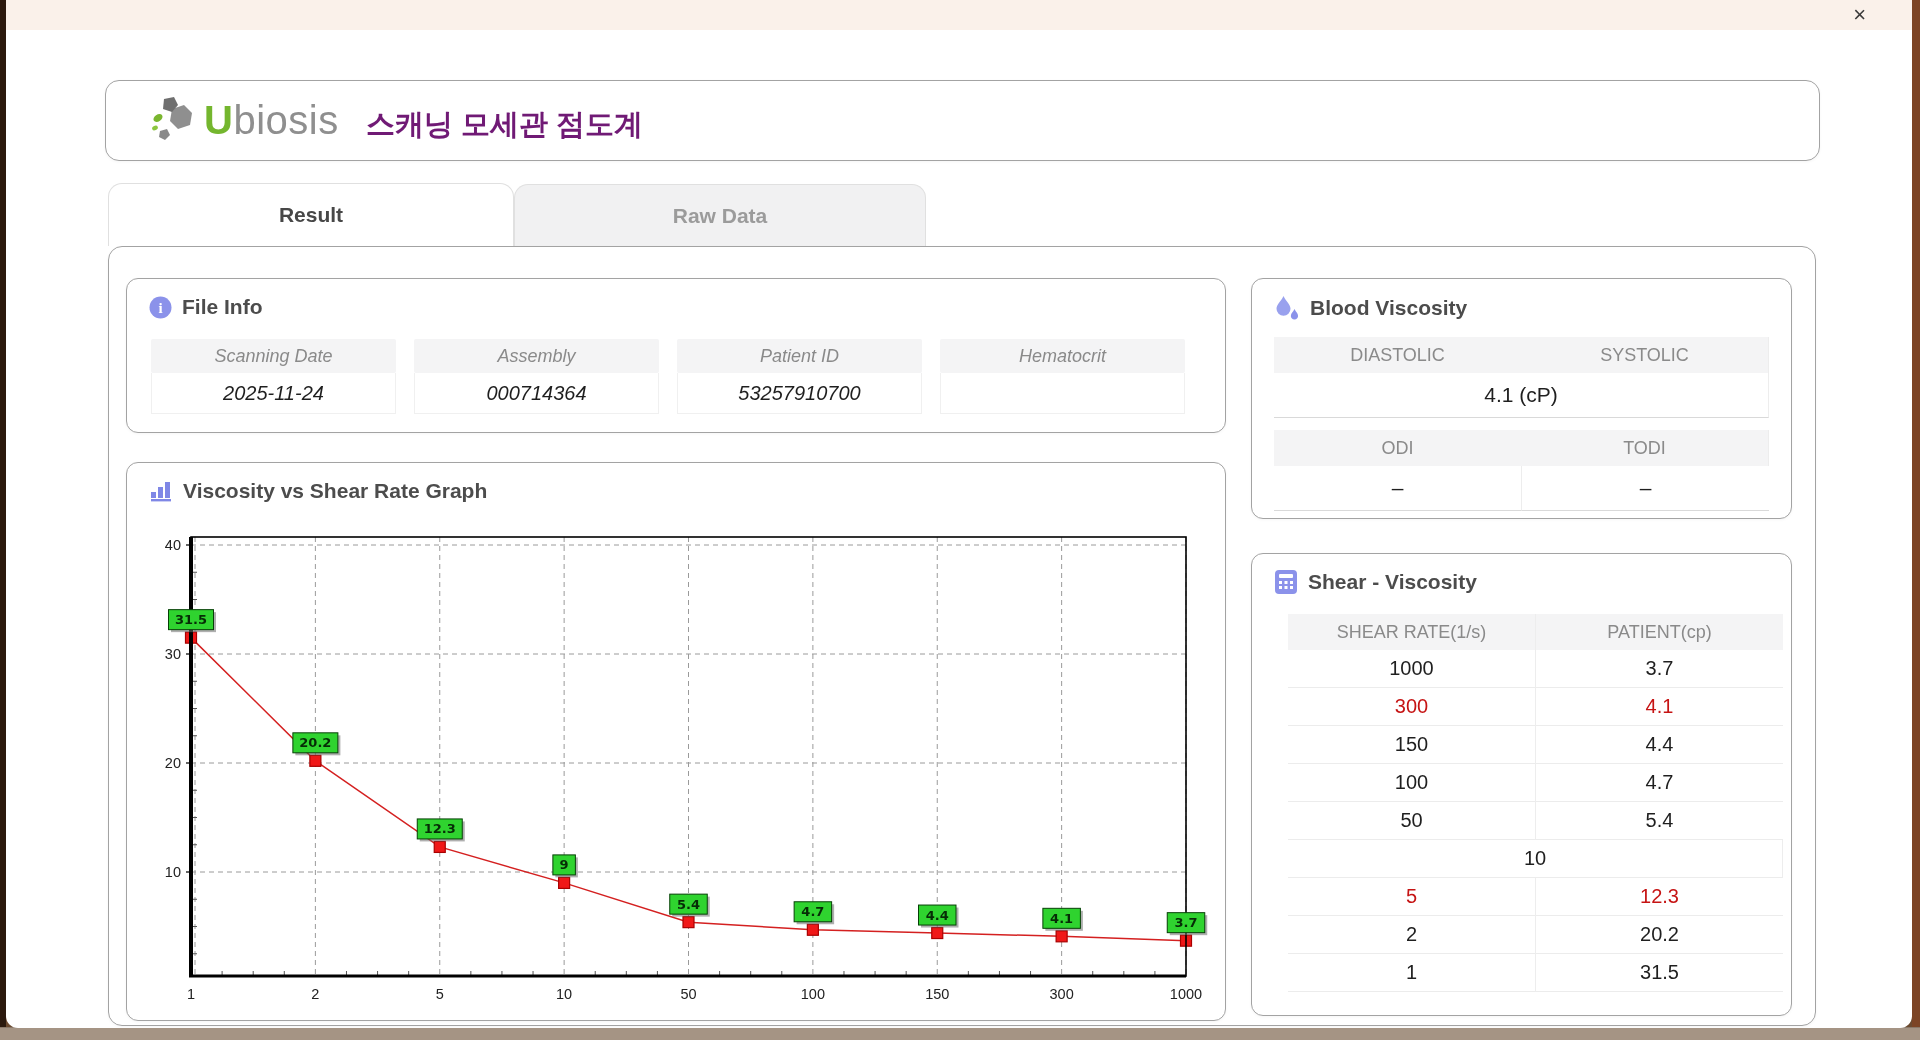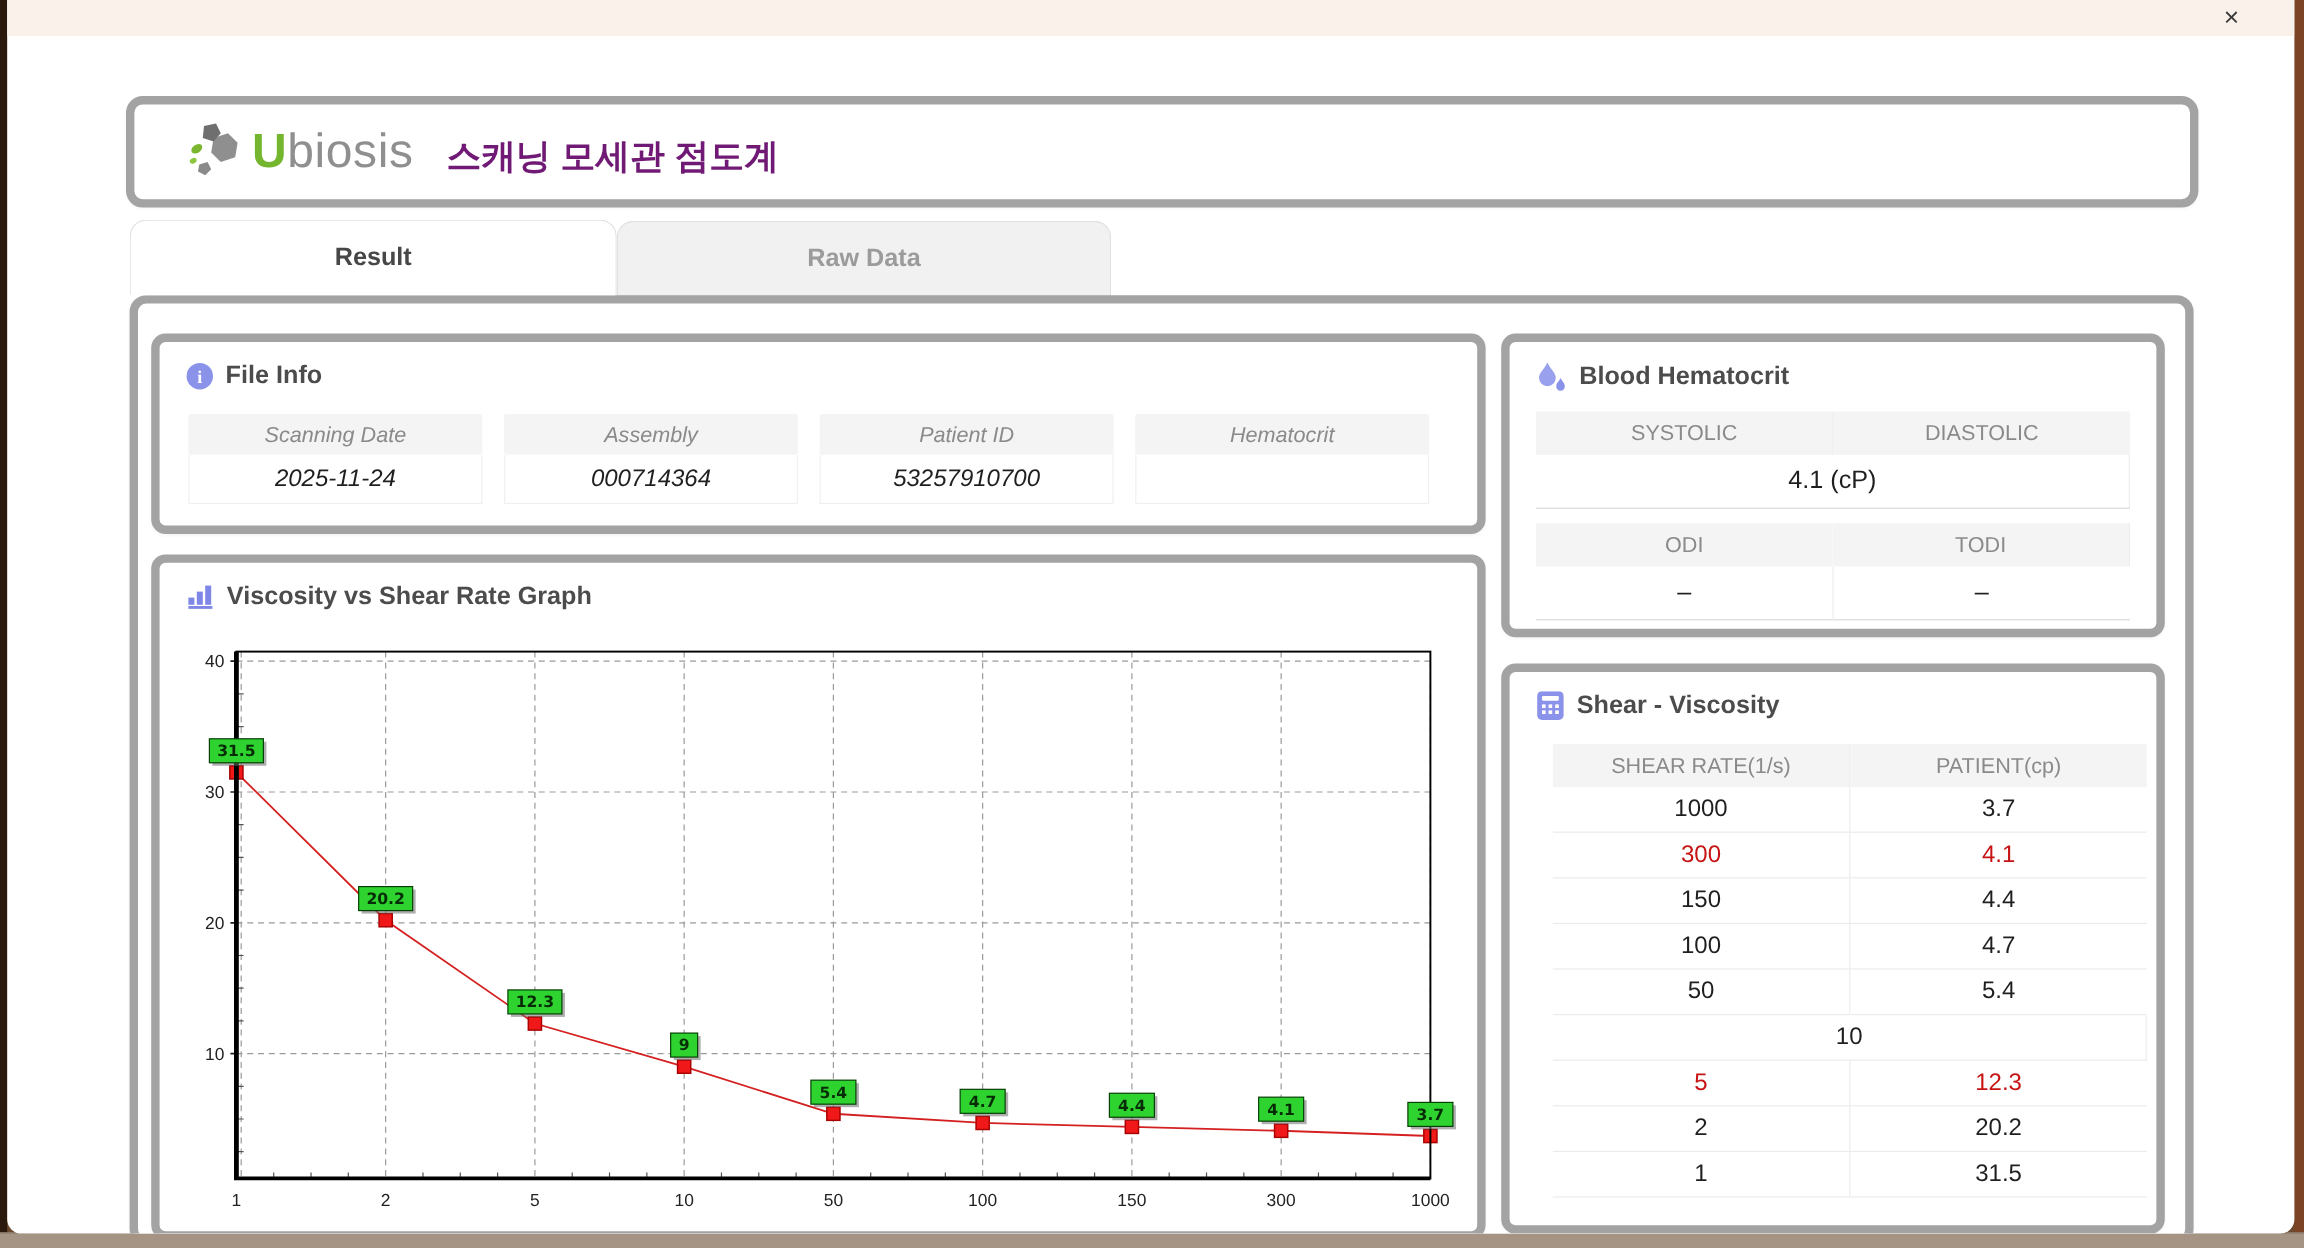--- a/index.html
+++ b/index.html
@@ -9,21 +9,21 @@
     font-family:"Liberation Sans","DejaVu Sans",sans-serif;
     -webkit-font-smoothing:antialiased;
   }
   .edge-left{position:absolute;left:0;top:0;width:6px;height:100%;background:#2b190d;}
   .edge-right{position:absolute;right:0;top:0;width:8px;height:100%;background:#7c4425;}
   .edge-bottom{position:absolute;left:0;right:0;bottom:0;height:12px;background:#a59484;border-top:1px solid #8a7868;}
   .window{position:absolute;left:6px;top:0;right:8px;bottom:12px;background:#ffffff;border-radius:0 0 12px 12px;overflow:hidden;}
   .titlebar{position:absolute;left:0;right:0;top:0;height:30px;background:#faf1ea;}
   .close-btn{position:absolute;right:46px;top:2px;font-size:22px;line-height:26px;color:#3a3a3a;cursor:pointer;}
 
-  .card{position:absolute;background:#fff;border:7px solid #a3a3a3;border-radius:12px;box-shadow:0 1px 3px rgba(0,0,0,0.04);}
+  .card{position:absolute;background:#fff;border:1px solid #a3a3a3;border-radius:12px;box-shadow:0 1px 3px rgba(0,0,0,0.04);}
 
   
   .header-card{left:99px;top:80px;width:1713px;height:79px;border-radius:14px;}
   .logo{position:absolute;left:44px;top:14px;display:flex;align-items:center;}
   .logo-text{font-size:40px;letter-spacing:0.5px;margin-left:6px;}
   .logo-u{color:#74b62e;font-weight:700;}
   .logo-rest{color:#8f8f8f;font-weight:400;}
   .app-title{position:absolute;left:260px;top:24px;font-size:29px;font-weight:700;color:#701a75;}
 
   
@@ -242,26 +242,26 @@
         <text x="1059" y="536" text-anchor="middle" font-size="14.5" fill="#222" font-family="Liberation Sans, sans-serif">1000</text>
       </svg>
   </div>
 
   <div class="card blood-card">
     <div class="card-title">
       <svg width="26" height="26" viewBox="0 0 26 26">
         <path d="M9.5 1 C12 6.5 16.5 9.5 16.5 13.8 A7 7 0 1 1 2.5 13.8 C2.5 9.5 7 6.5 9.5 1 Z" fill="#99a1ee"></path>
         <path d="M20.5 14 C21.8 16.8 24 18.3 24 20.4 A3.6 3.6 0 1 1 16.9 20.4 C16.9 18.3 19.2 16.8 20.5 14 Z" fill="#8b92ea"></path>
       </svg>
-      <span class="t">Blood Hematocrit</span>
+      <span class="t">Blood Viscosity</span>
     </div>
     <div class="bv-table" id="bv-table">
         <div class="bv-row">
+          <div class="bv-head">DIASTOLIC</div>
           <div class="bv-head div-r">SYSTOLIC</div>
-          <div class="bv-head">DIASTOLIC</div>
         </div>
         <div class="bv-row">
           <div class="bv-val div-r">4.1 (cP)</div>
         </div>
         <div class="bv-gap"></div>
         <div class="bv-row">
           <div class="bv-head">ODI</div>
           <div class="bv-head div-r">TODI</div>
         </div>
         <div class="bv-row">

